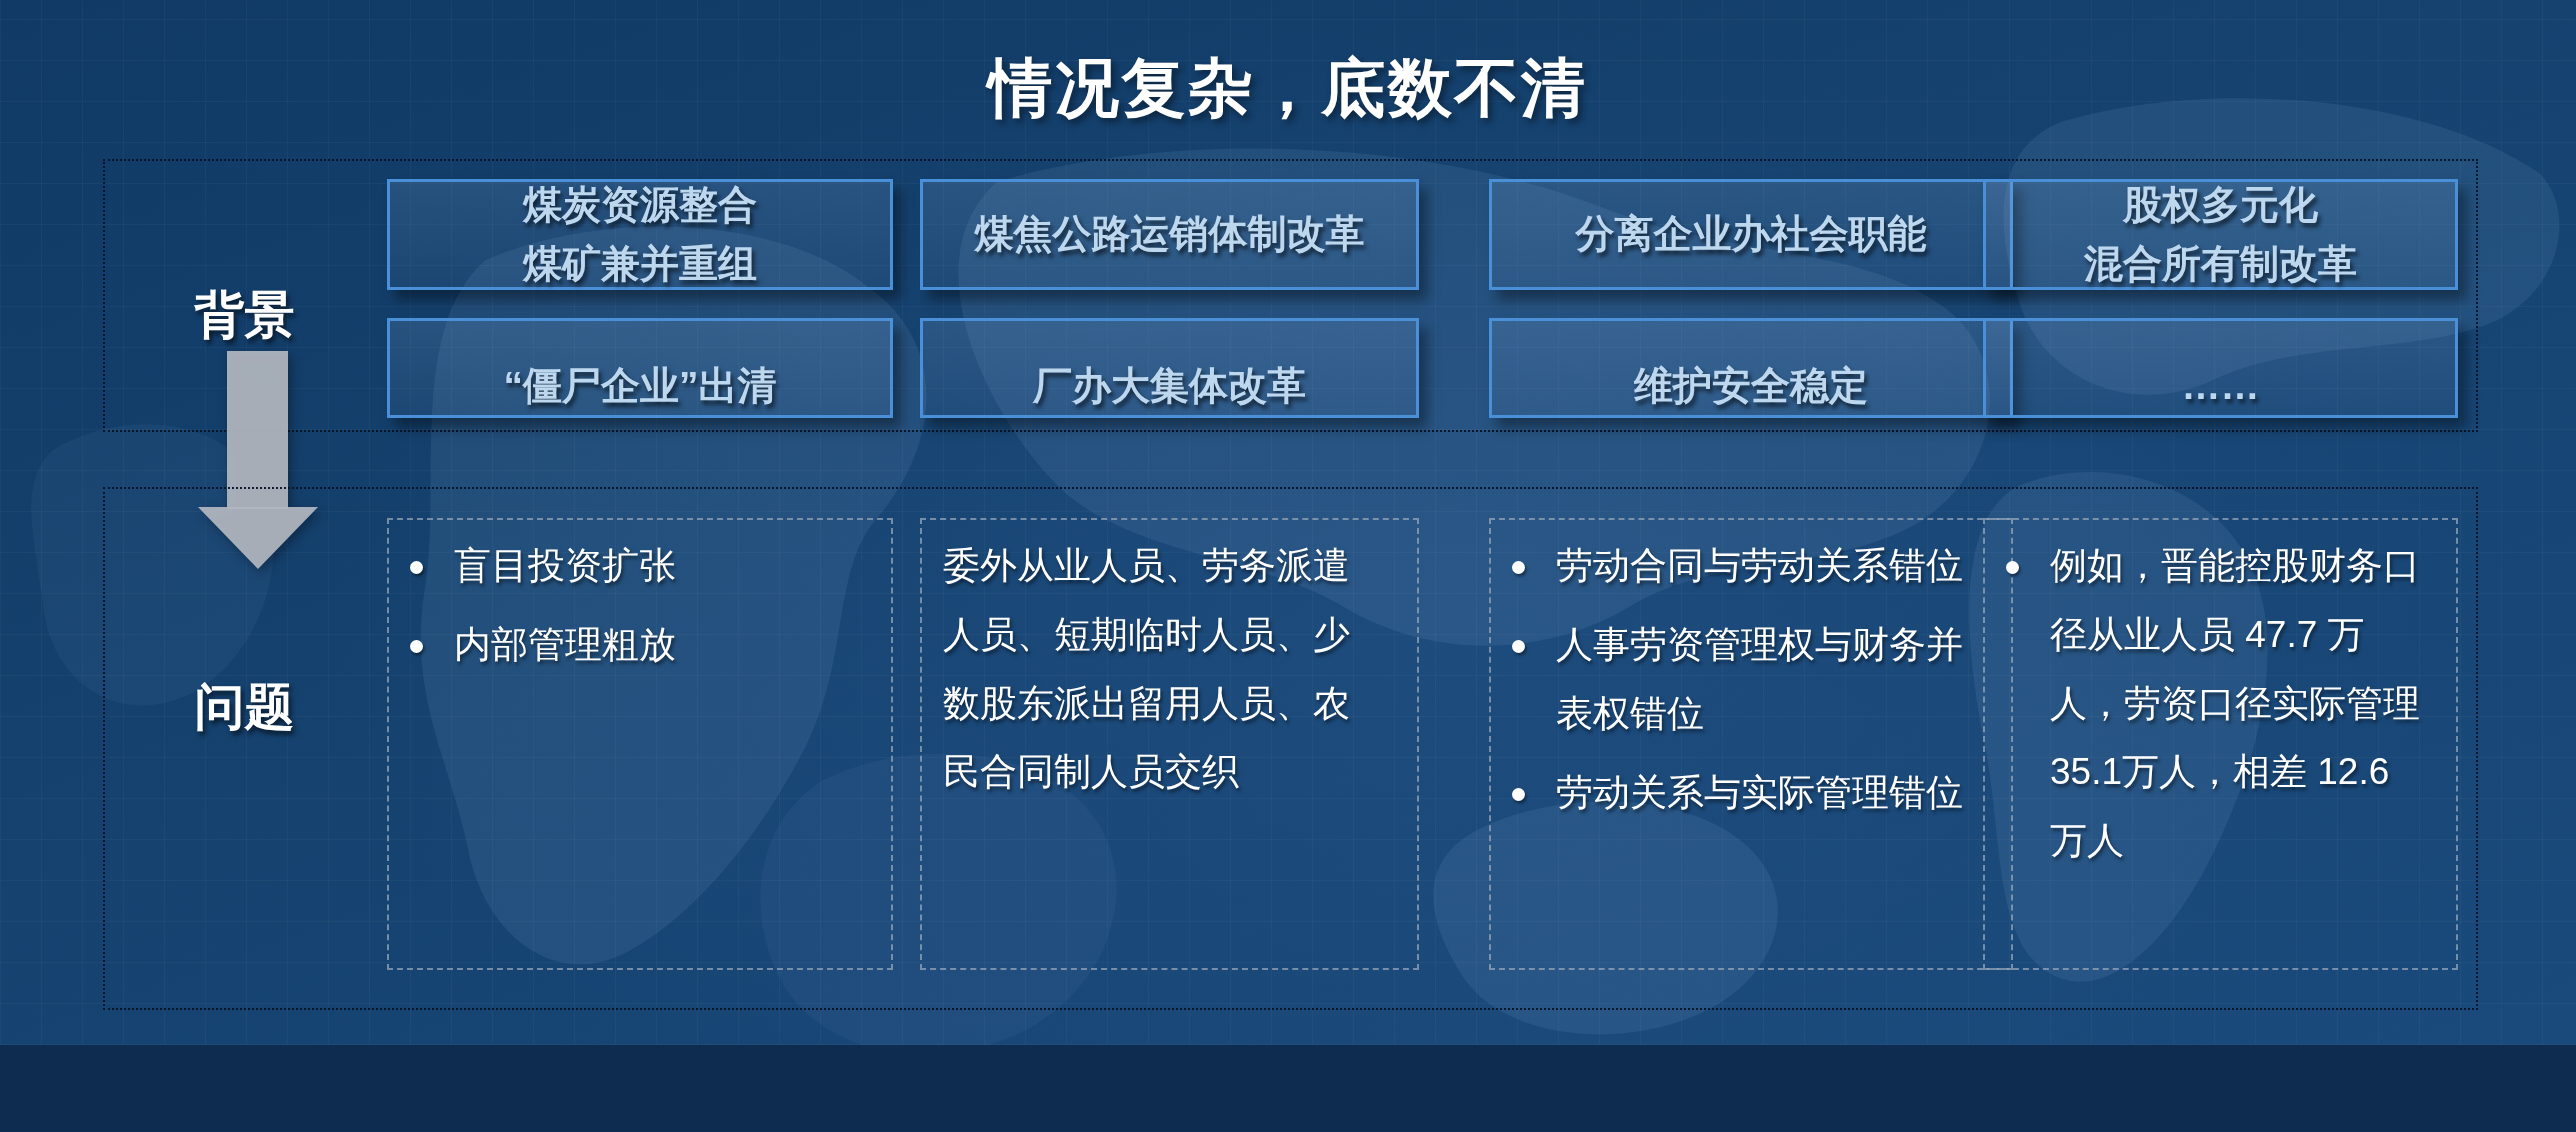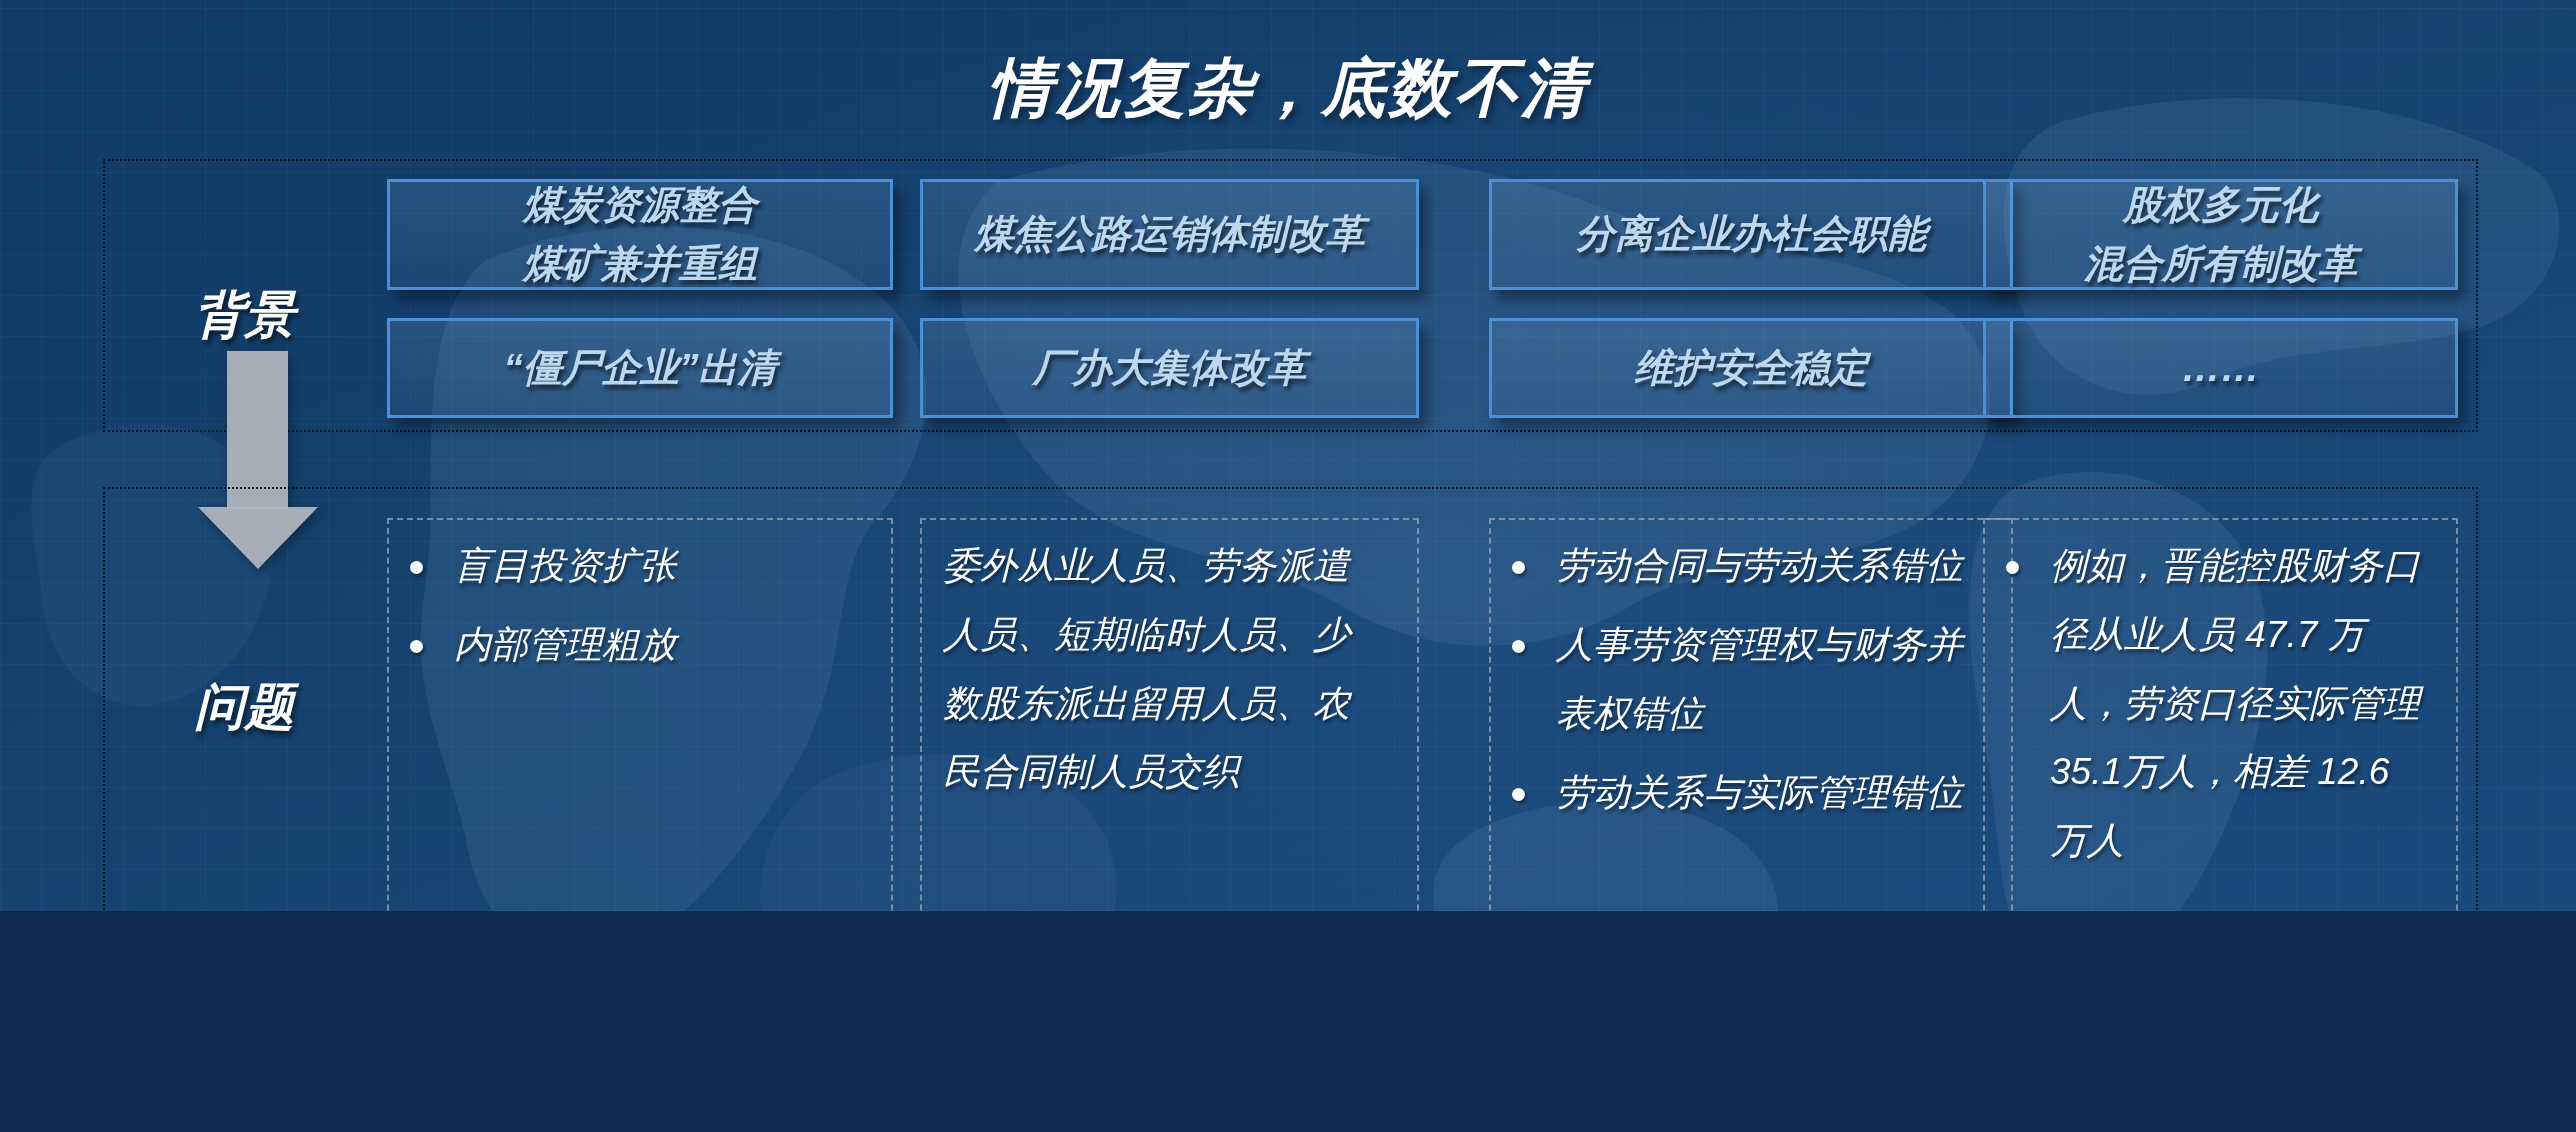--- a/index.html
+++ b/index.html
@@ -1,24 +1,23 @@
 <!DOCTYPE html>
 <html style="font-size:14px"><head>
 <meta charset="utf-8">
 <style>
   html,body{margin:0;padding:0;background:#0d2c4f;}
   .slide{
     position:relative;
-    width:2576px;height:911px;
+    width:2576px;height:1045px;
     overflow:hidden;
     font-family:"Liberation Sans","DejaVu Sans",sans-serif;
     background:
       radial-gradient(1560px 867px at 55% 60%, rgba(42,90,145,0.35), rgba(0,0,0,0) 70%),
       linear-gradient(160deg,#113a66 0%,#15426f 45%,#1a4a7c 100%);
-    font-style: italic;
   }
   .grid-overlay{
     position:absolute;inset:0;pointer-events:none;
     background-image:
       repeating-linear-gradient(0deg, rgba(255,255,255,0.030) 0 0.9px, rgba(0,0,0,0) 0.9px 41px),
       repeating-linear-gradient(90deg, rgba(255,255,255,0.030) 0 0.9px, rgba(0,0,0,0) 0.9px 41px);
   }
   .map-watermark{position:absolute;inset:0;pointer-events:none;}
   .title{
     position:absolute;top:45px;left:0;width:100%;
@@ -50,21 +49,21 @@
     box-shadow:7.8px 9.5px 12px rgba(0,0,0,0.38);
     display:flex;flex-direction:column;align-items:center;justify-content:center;
     color:#bdd7ee;font-weight:bold;font-size:39px;line-height:1.5;
     text-align:center;text-shadow:2.6px 3.5px 4.3px rgba(0,0,0,0.6);
   }
   .c1{left:387px;width:506px;}
   .c2{left:920px;width:499px;}
   .c3{left:1441px;width:524px;margin-left:48px;}
   .c4{left:1983px;width:475px;}
   .r1{top:179px;height:111px;}
-  .r2{top:318px;height:100px;}
+  .r2{top:318px;height:100px;justify-content:flex-end;}
   .pcol{
     position:absolute;top:518px;height:452px;box-sizing:border-box;
     border:2.6px dashed rgba(150,166,186,0.75);
     padding:12px 36px 12px 14px;
     color:#ffffff;font-size:37px;line-height:1.86;
     text-shadow:1.7px 2.6px 3.5px rgba(0,0,0,0.5);
   }
   .bullet-item{display:flex;margin-bottom:10.4px;}
   .dot{flex:0 0 auto;width:13px;height:13px;border-radius:50%;background:#ffffff;
     margin:29px 31px 0 7px;box-shadow:1.7px 2.6px 2.6px rgba(0,0,0,0.4);}

